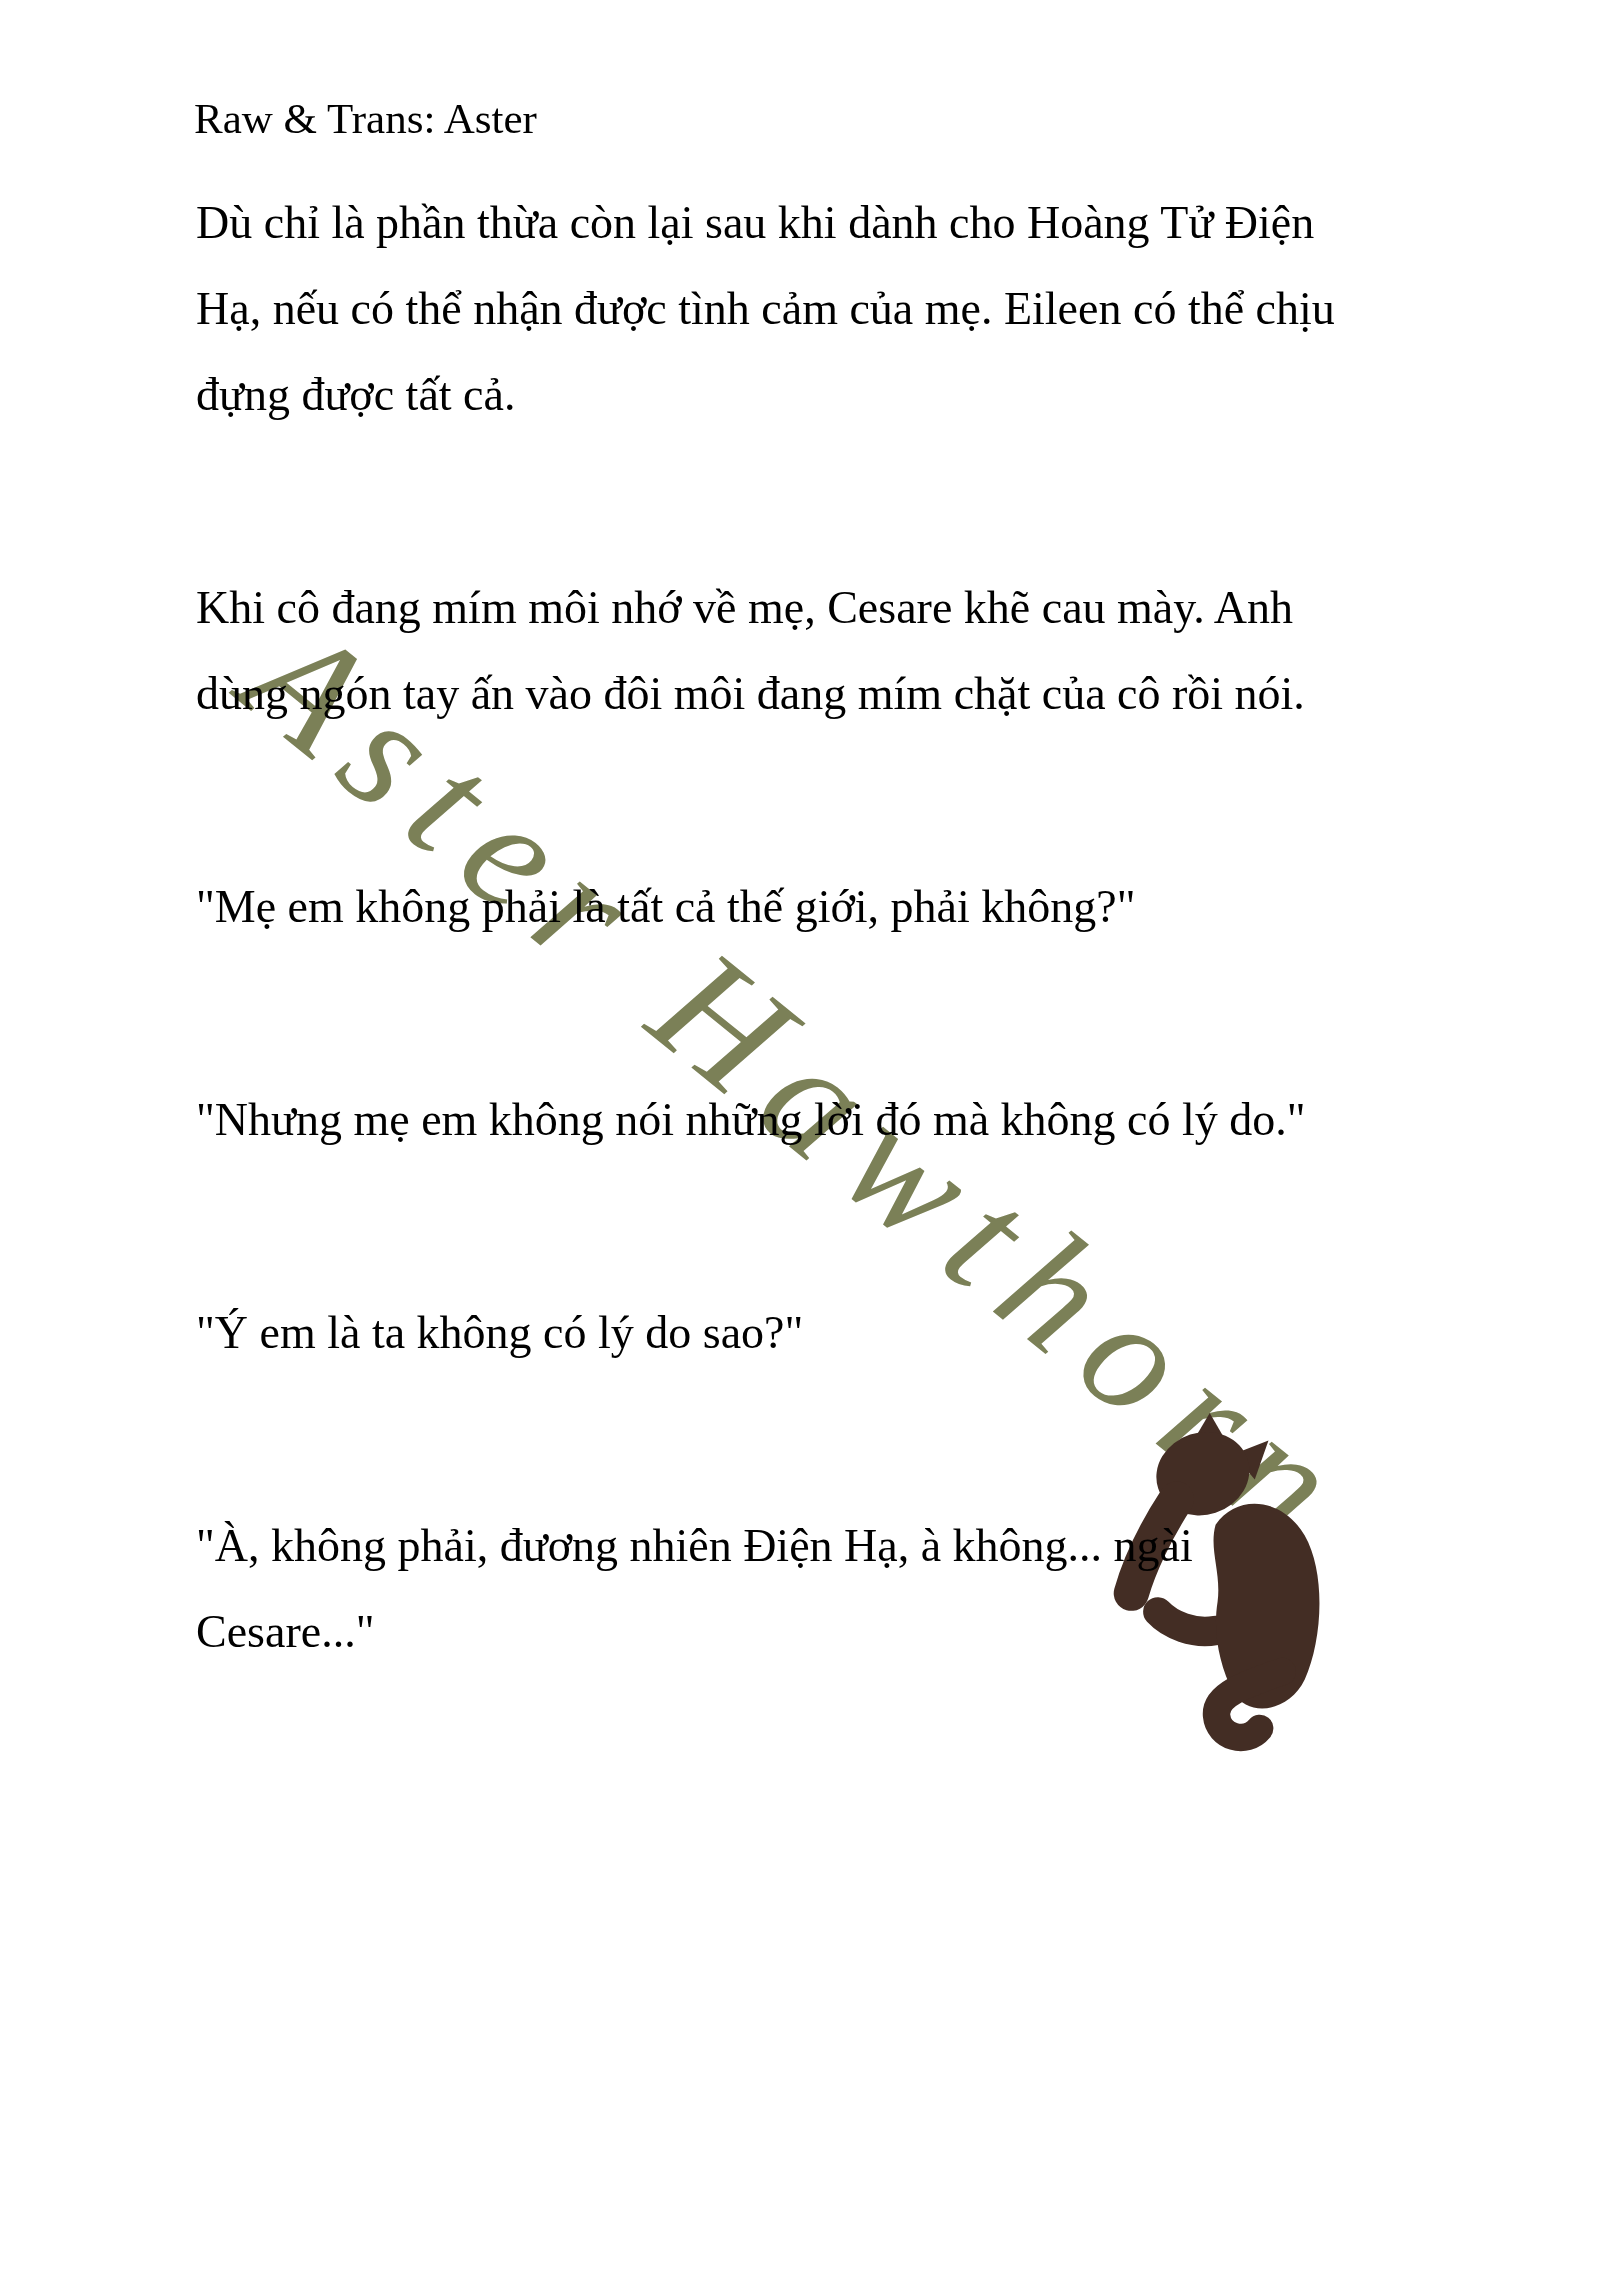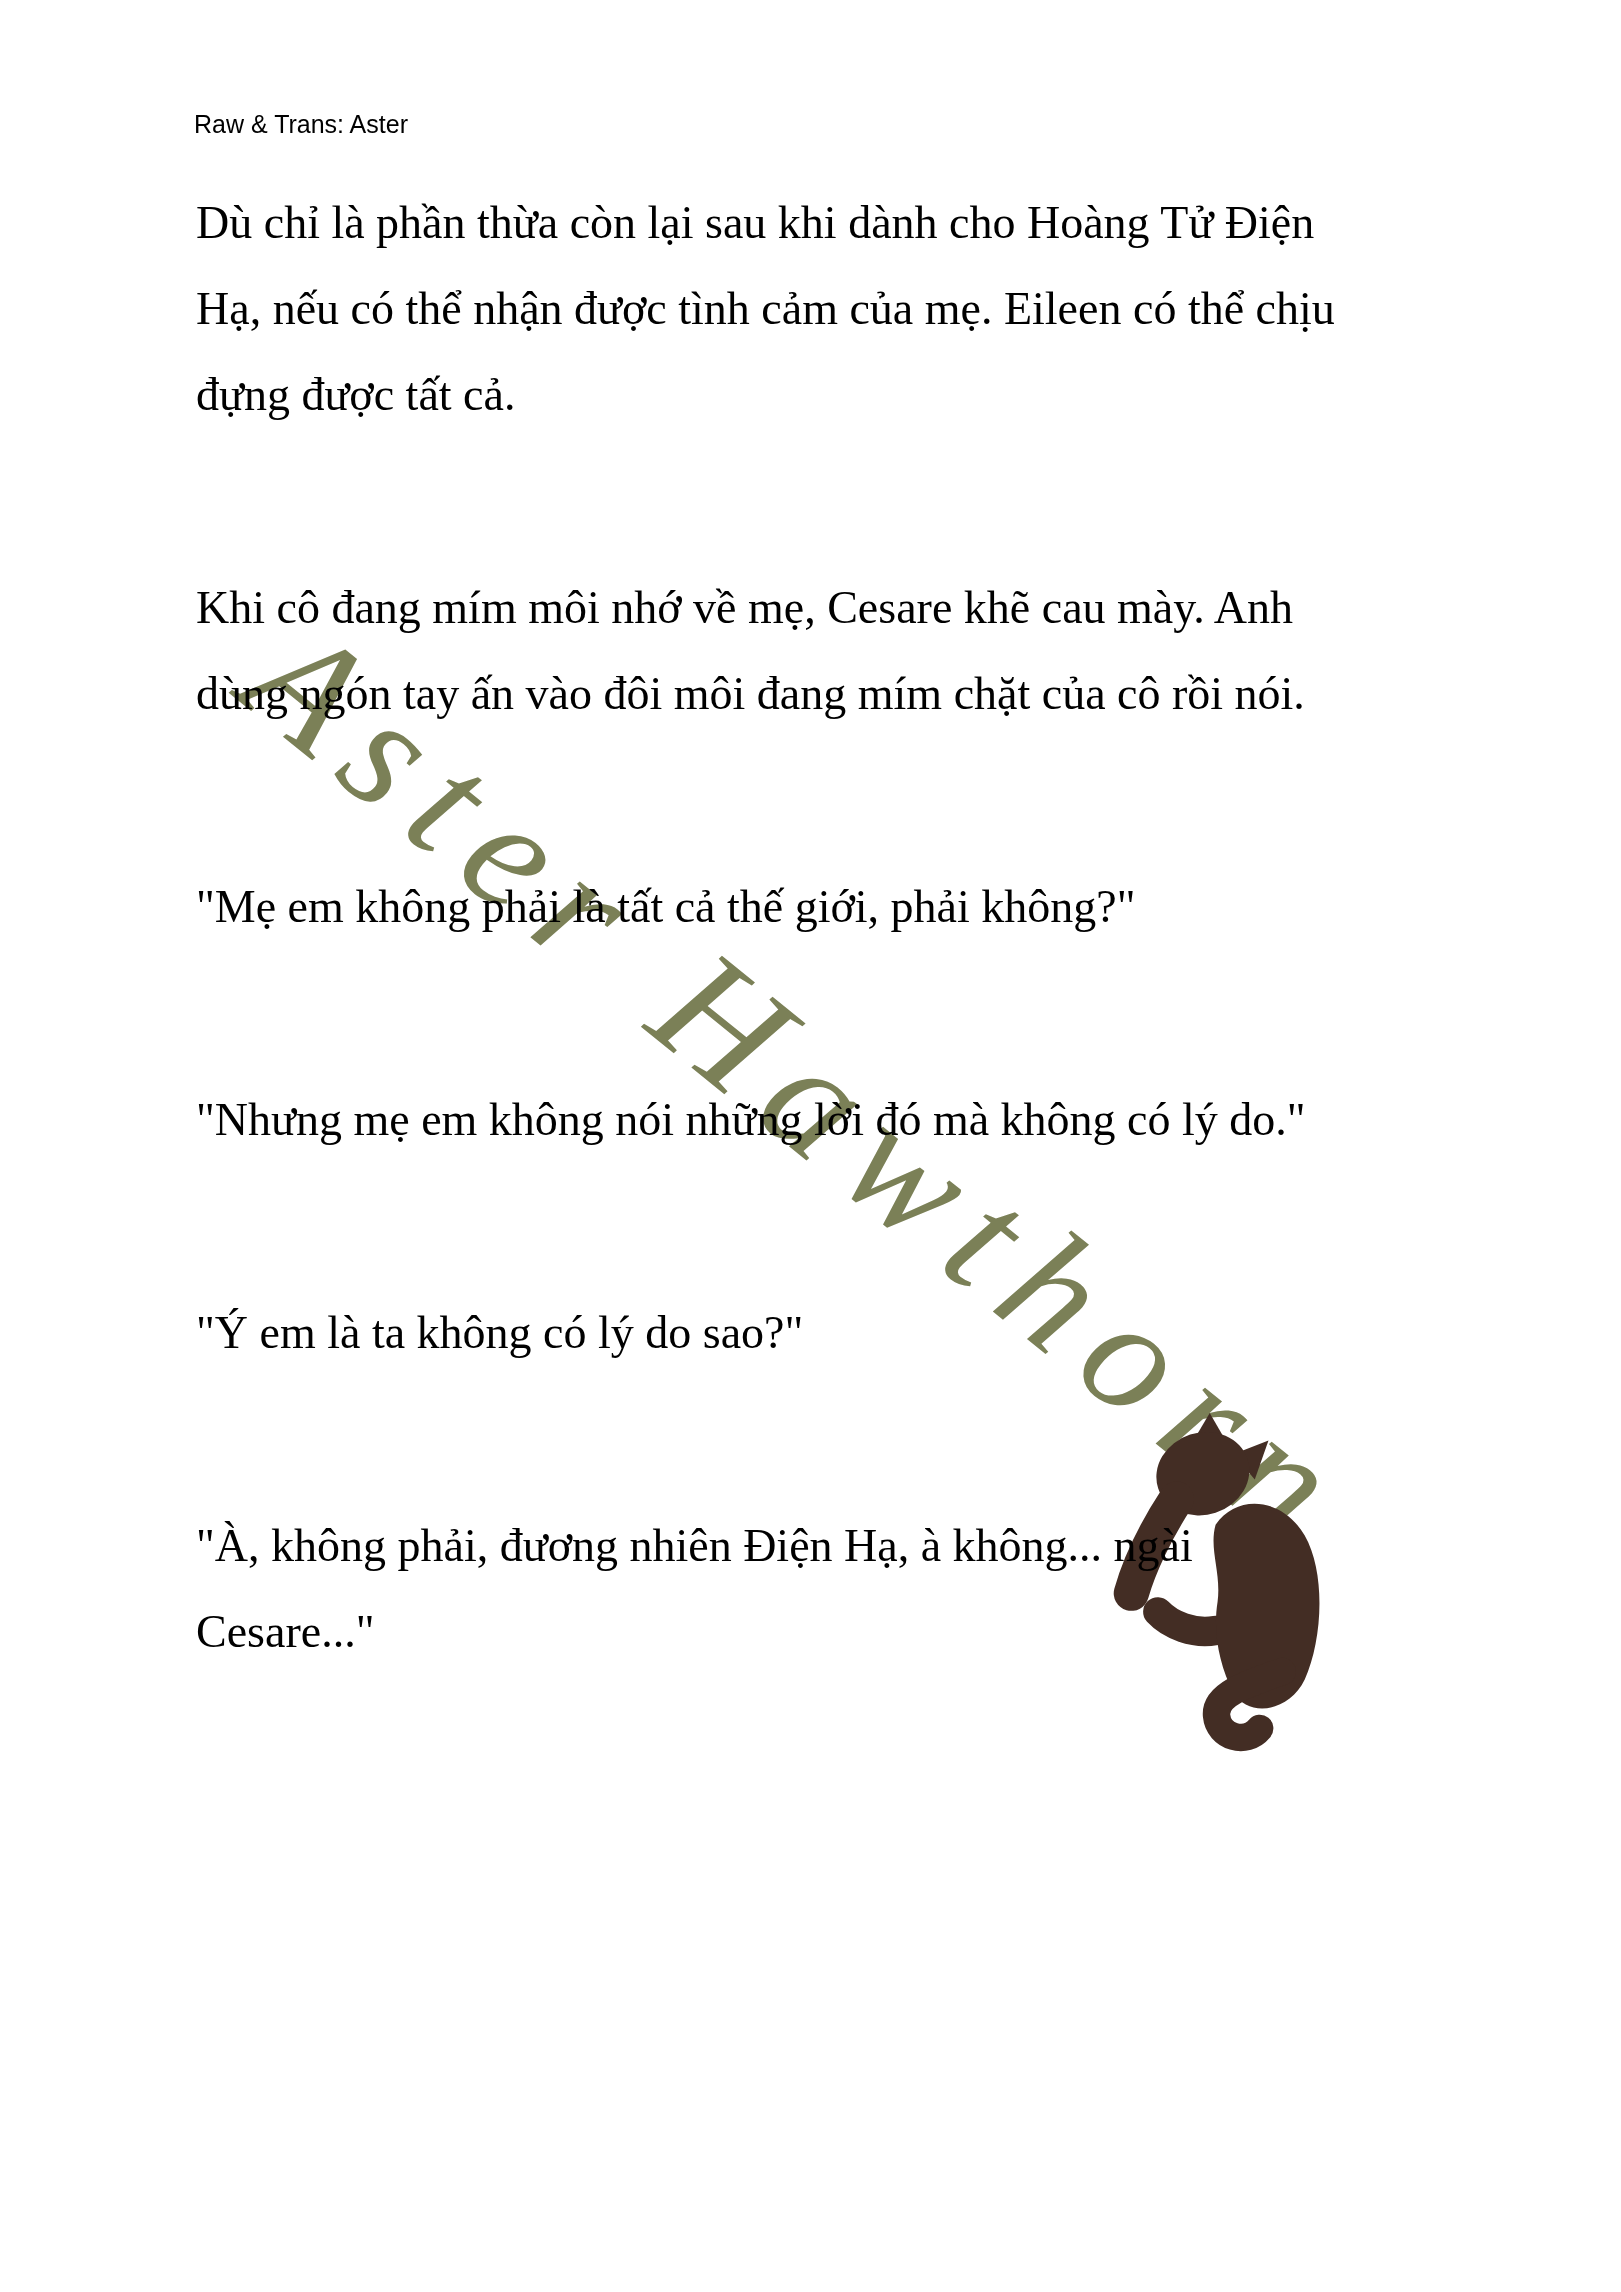--- a/index.html
+++ b/index.html
@@ -7,24 +7,24 @@
     width: 1621px;
     height: 2293px;
     background: var(--bg, #ffffff);
     position: relative;
     overflow: hidden;
     font-family: "Liberation Serif", serif;
   }
   .credit-header {
     position: absolute;
     left: 194px;
-    top: 110px;
+    top: 94px;
     z-index: 3;
-    font-family: Liberation Sans, sans-serif;
-    font-size: 25px;
+    font-family: Liberation Serif, serif;
+    font-size: 43px;
     color: var(--ink, #000000);
     white-space: nowrap;
   }
   .watermark {
     position: absolute;
     left: 328px;
     top: 584px;
     z-index: 1;
     transform: rotate(39deg);
     transform-origin: 0 0;

